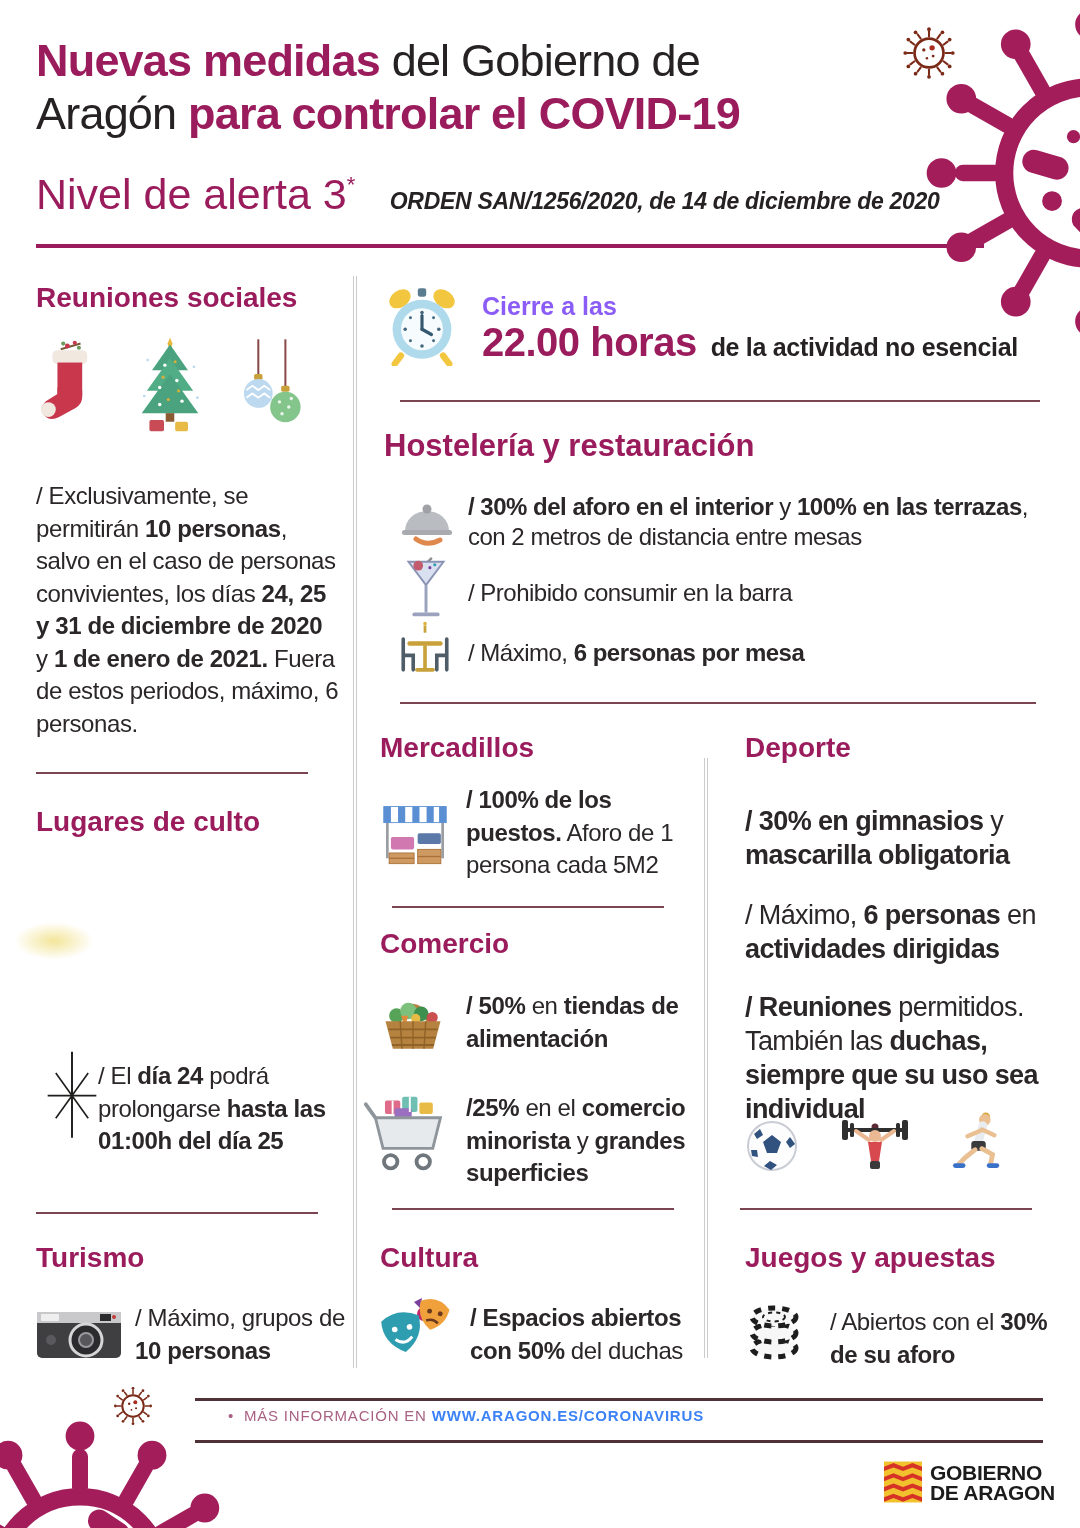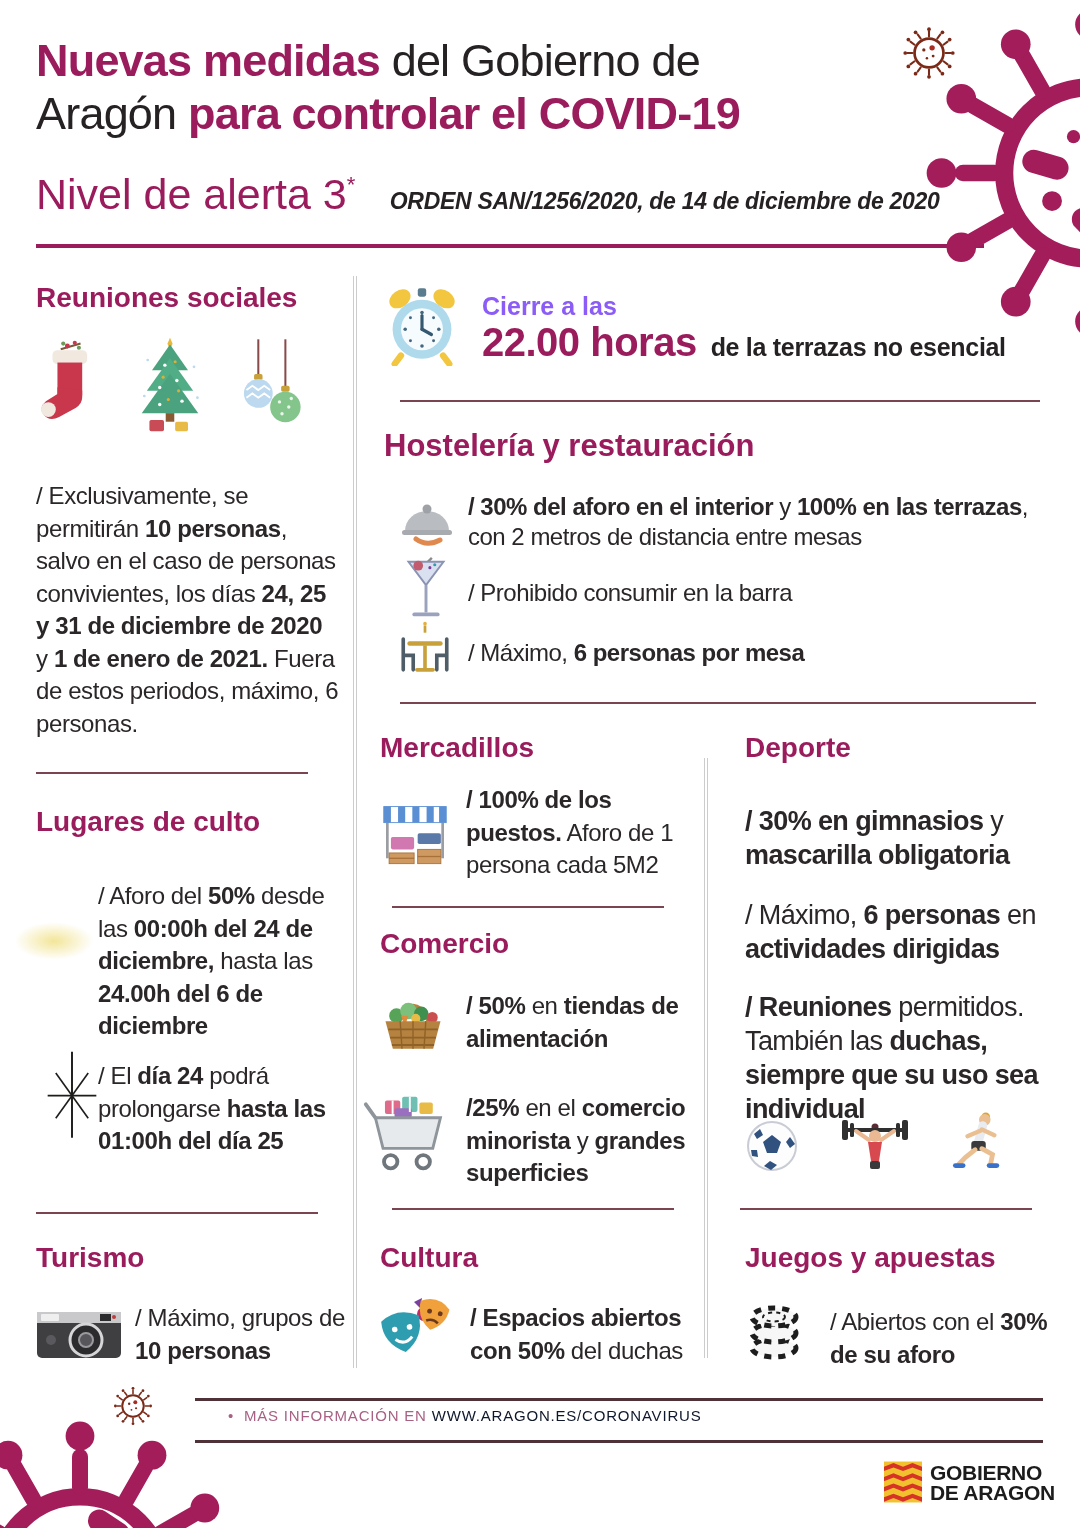--- a/index.html
+++ b/index.html
@@ -34,21 +34,21 @@
   .banner-intro{position:absolute;left:482px;top:292px;font-size:25px;font-weight:700;color:#8b5cf6}
   .banner-line2{position:absolute;left:482px;top:320px;white-space:nowrap}
   .banner-time{font-size:40px;font-weight:800;color:var(--accent);letter-spacing:-0.5px}
   .banner-rest{font-size:25px;font-weight:700;color:#262223;margin-left:14px;letter-spacing:-0.3px}
 
   .mid-txt{font-size:24px;line-height:30px;letter-spacing:-0.5px}
   .dep-txt{font-size:27px;line-height:34px;letter-spacing:-0.6px}
 
   
   .finfo{position:absolute;left:228px;top:1407px;font-size:15px;letter-spacing:0.8px;color:#a86183;white-space:nowrap}
-  .finfo .url{font-weight:400;color:#0f172a}
+  .finfo .url{font-weight:700;color:#3b82f6}
   .logo{position:absolute;left:884px;top:1461px;display:flex;align-items:flex-start}
   .logo-text{margin-left:8px;font-size:21px;font-weight:800;color:#1c1c1c;line-height:0.95;letter-spacing:-0.3px;padding-top:2px}
   .candle-glow{width:80px;height:38px;background:radial-gradient(ellipse at center,rgba(242,228,148,0.95) 0%,rgba(255,255,255,0) 70%)}
 </style>
 </head>
 <body>
 
 <div id="poster">
 
   <svg width="0" height="0" style="position:absolute" aria-hidden="true">
@@ -194,21 +194,21 @@
           <circle cx="49" cy="34" r="1.4"></circle>
         <circle cx="27" cy="56" r="1.4"></circle>
           <circle cx="49" cy="56" r="1.4"></circle>
       </g>
       <line x1="38" y1="45" x2="38" y2="32" stroke="#335870" stroke-width="3" stroke-linecap="round"></line>
       <line x1="38" y1="45" x2="47" y2="50" stroke="#335870" stroke-width="3" stroke-linecap="round"></line>
     </svg>
   </span>
   <div class="banner-intro">Cierre a las</div>
   <div class="banner-line2">
-    <span class="banner-time">22.00 horas</span><span class="banner-rest">de la terrazas no esencial</span>
+    <span class="banner-time">22.00 horas</span><span class="banner-rest">de la actividad no esencial</span>
   </div>
 
   <div class="sec" style="left:36px;top:282px;width:306px">
     <div class="sec-title">Reuniones sociales</div>
     <div style="display:flex;gap:32px;margin-top:22px;align-items:flex-start">
       <span class="icon">
         <svg width="66" height="96" viewBox="0 0 80 112">
           <line x1="30" y1="14" x2="54" y2="7" stroke="#7a5a3a" stroke-width="2.5"></line>
           <circle cx="38" cy="10" r="3" fill="#c8374c"></circle>
             <circle cx="47" cy="6" r="2.5" fill="#c8374c"></circle>
@@ -269,21 +269,20 @@
         </svg>
       </span>
     </div>
     <div class="txt" style="margin-top:42px;width:304px"><span>/ Exclusivamente, se permitirán </span><span class="b">10 personas</span><span>, salvo en el caso de personas convivientes, los días </span><span class="b">24, 25 y 31 de diciembre de 2020</span><span> y </span><span class="b">1 de enero de 2021.</span><span> Fuera de estos periodos, máximo, 6 personas.</span></div>
   </div>
 
   <div class="sec" style="left:36px;top:806px;width:320px">
     <div class="sec-title">Lugares de culto</div>
   </div>
   <span class="icon candle-glow" style="position:absolute;left:14px;top:922px"></span>
-  <div class="txt" style="position:absolute;left:98px;top:880px;width:256px"><span>/ Aforo del </span><span class="b">50%</span><span>  desde las </span><span class="b">00:00h del 24 de diciembre,</span><span> hasta las </span><span class="b">24.00h del 6 de diciembre</span></div>
   <span class="icon" style="position:absolute;left:42px;top:1042px">
     <svg width="60" height="104" viewBox="0 0 74 112">
       <line x1="37" y1="4" x2="37" y2="110" stroke="#1d1d1b" stroke-width="2.4"></line>
       <line x1="7" y1="58" x2="67" y2="58" stroke="#1d1d1b" stroke-width="2.4"></line>
       <line x1="17" y1="30" x2="57" y2="86" stroke="#1d1d1b" stroke-width="2"></line>
       <line x1="57" y1="30" x2="17" y2="86" stroke="#1d1d1b" stroke-width="2"></line>
     </svg>
   </span>
   <div class="txt" style="position:absolute;left:98px;top:1060px;width:256px"><span>/ El </span><span class="b">día 24</span><span> podrá prolongarse </span><span class="b">hasta las 01:00h del día 25</span></div>
 

